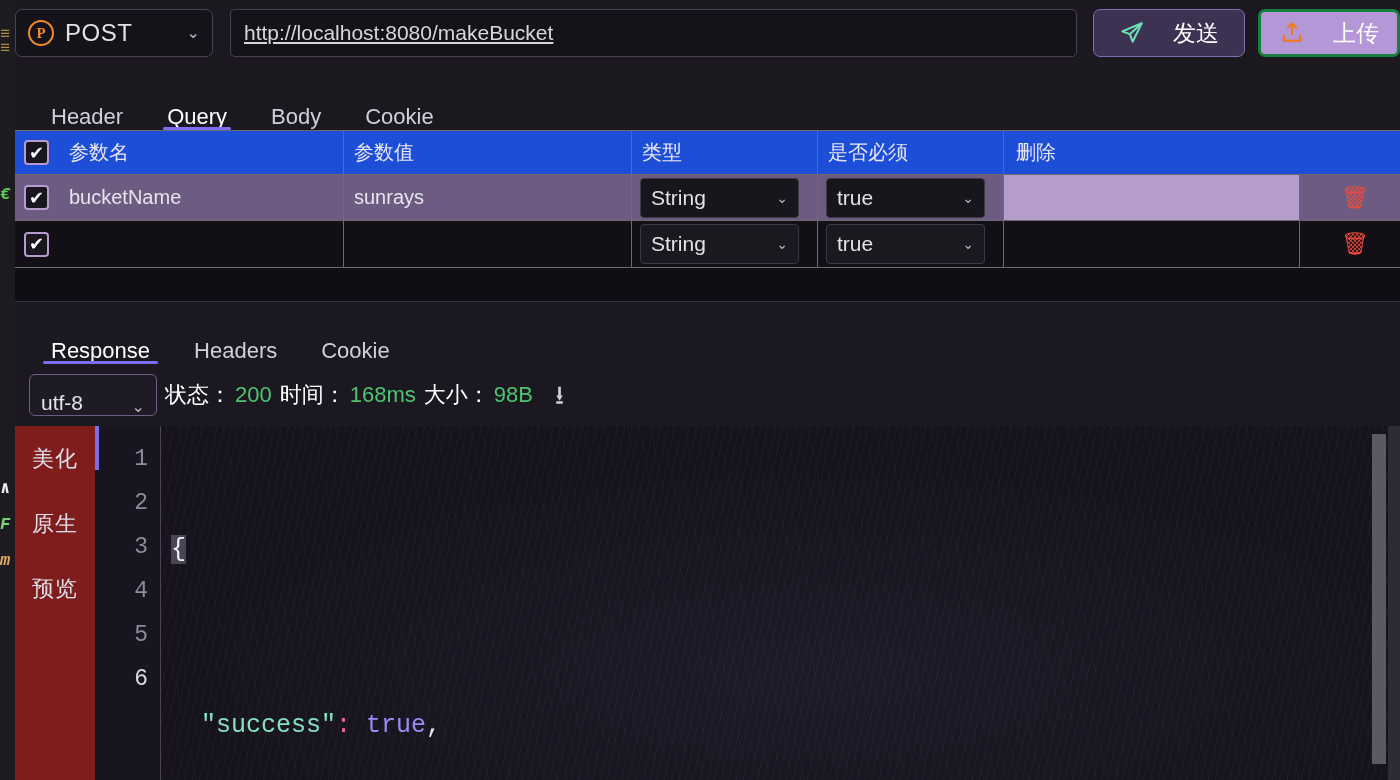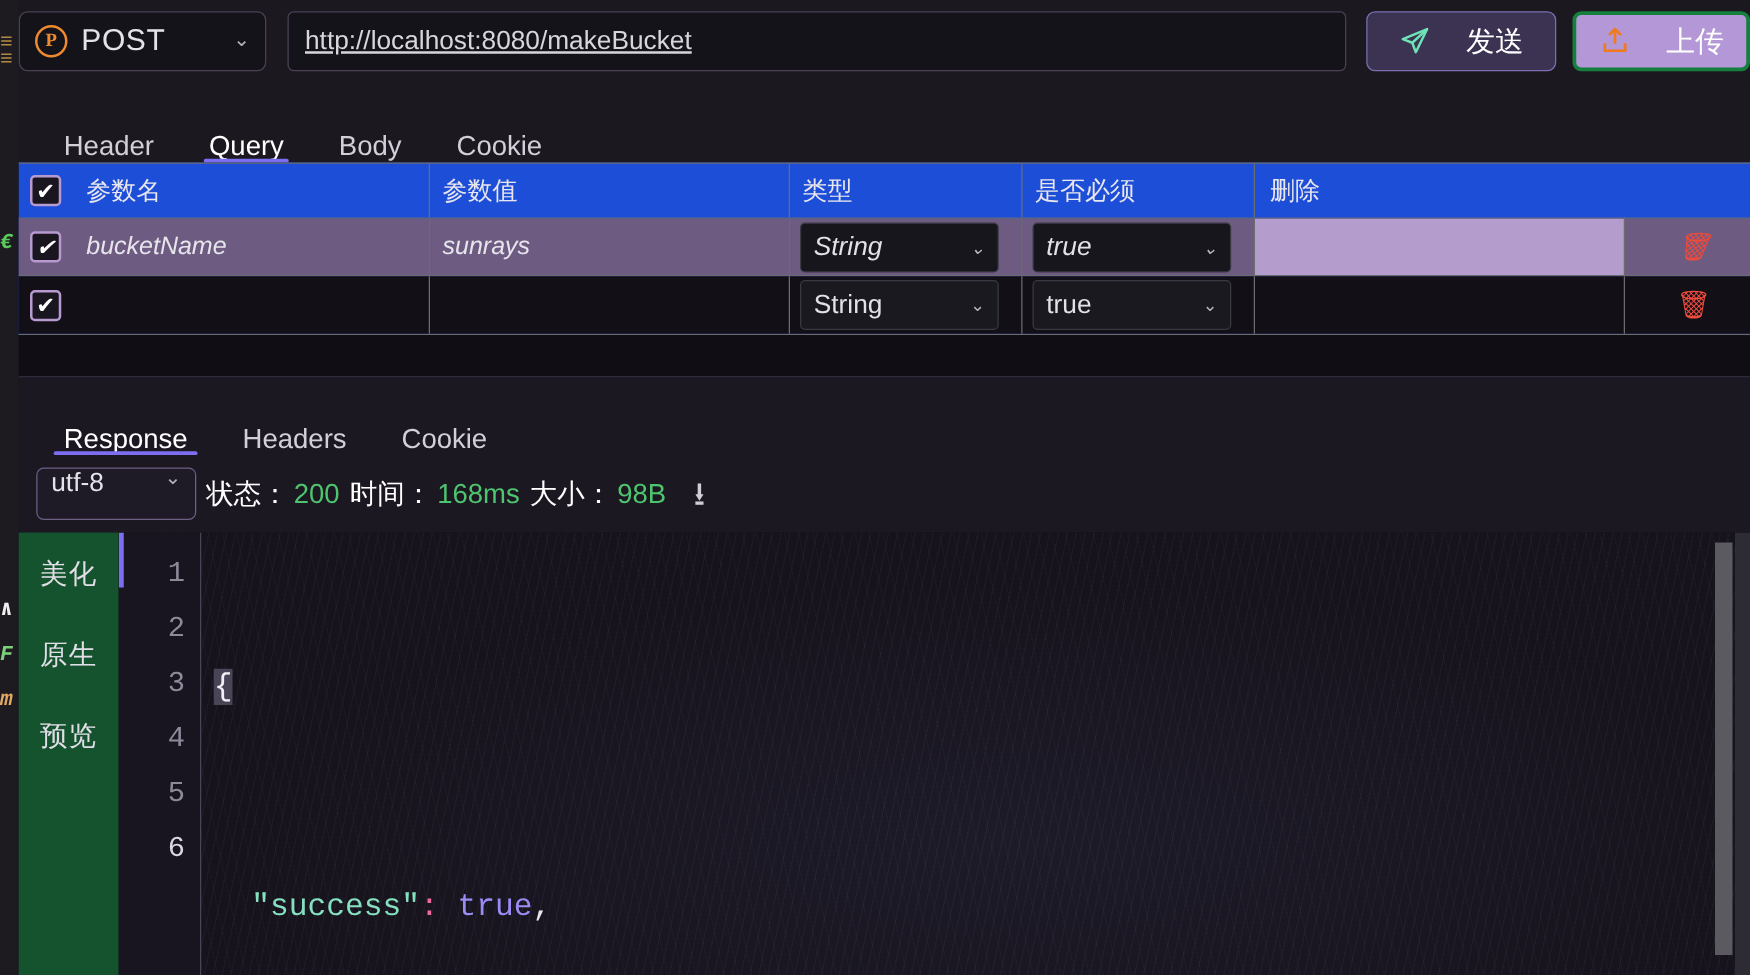--- a/index.html
+++ b/index.html
@@ -94,21 +94,21 @@
   .table-wrap {
     position: absolute; left: 15px; top: 130px; width: 1385px; height: 138px;
     background: #1d4ed8; z-index: 3;
     border-top: 1px solid #6b6b70;
     border-bottom: 1px solid #6b6b70;
   }
   .trow { display: flex; width: 100%; position: relative; }
   .trow.head { height: 44px; }
   .trow.body { height: 46px; }
   .trow.head { border-bottom: 1px solid #6b6b70; }
-  .trow.r1 { background: #6d5b82; font-style: italic; }
+  .trow.r1 { background: #6d5b82; }
   .trow.r1 { border-bottom: 1px solid #6b6b70; }
   .trow.r2 { background: #120f16; }
 
   .cell {
     display: flex; align-items: center;
     border-right: 1px solid #6b6b70;
     padding: 0 0 0 10px; position: relative;
     color: #e7e5ec; font-size: 20px; min-width: 0;
   }
   .c-check { width: 44px; justify-content: center; padding: 0;
@@ -158,34 +158,34 @@
 
   
   .statusbar {
     position: absolute; left: 15px; top: 364px; width: 1385px; height: 62px;
     background: #1c1822; z-index: 3;
     display: flex; align-items: center; padding-left: 14px; gap: 0;
   }
   .enc-sel {
     width: 128px; height: 42px; background: #1e1a26;
     border: 1px solid #6d5f84; border-radius: 6px;
-    display: flex; align-items: flex-start; padding: 0 11px;
+    display: flex; align-items: flex-end; padding: 0 11px;
     color: #e5e3ea; font-size: 21px; cursor: pointer; flex: none;
   }
   .st-lbl { color: #ffffff; font-size: 22px; margin-left: 8px; white-space: nowrap; }
   .st-val { color: #4ec46e; font-size: 22px; margin-left: 4px; white-space: nowrap; }
   .dl-icon { margin-left: 22px; width: 24px; height: 24px; position: relative; cursor: pointer; }
   .dl-icon::before {
     content: "⭳"; color: #cfcdd6; font-size: 26px; line-height: 24px;
   }
 
   
   .side-actions {
     position: absolute; left: 15px; top: 426px; width: 80px; height: 354px;
-    background: #14532d; z-index: 3;
+    background: #7f1d1d; z-index: 3;
     display: flex; flex-direction: column; align-items: center; padding-top: 18px;
   }
   .side-btn {
     color: #e0dee7; font-size: 22px; margin-bottom: 35px; cursor: pointer;
     letter-spacing: 1px;
   }
 
   .code-area {
     position: absolute; left: 95px; top: 426px; width: 1305px; height: 354px;
     background: #16131c; z-index: 3; overflow: hidden;

